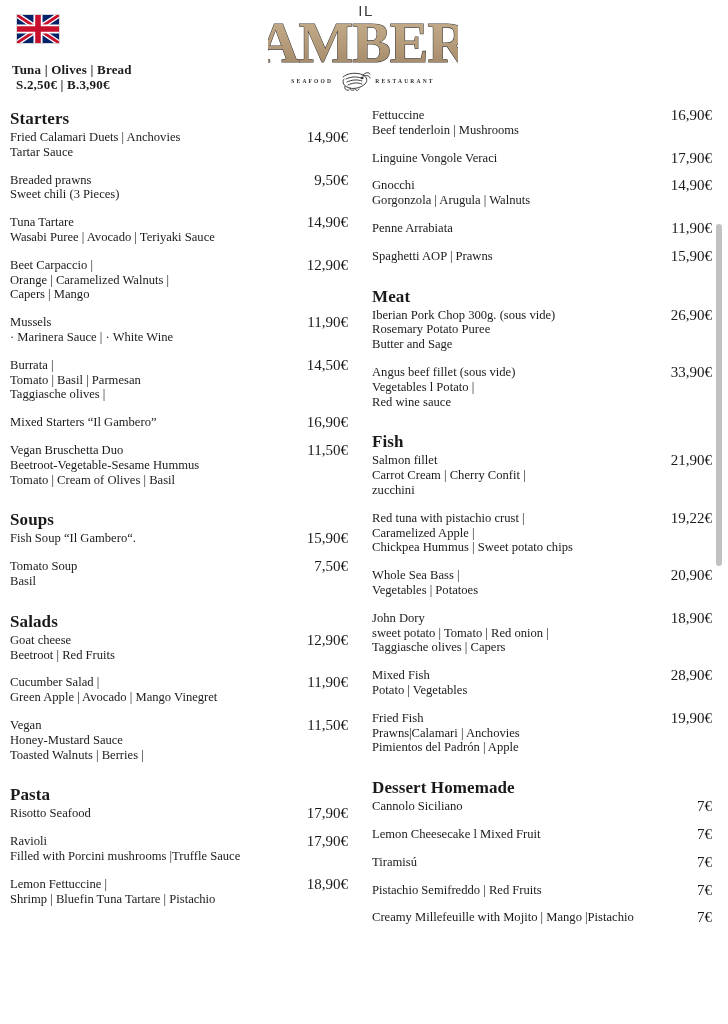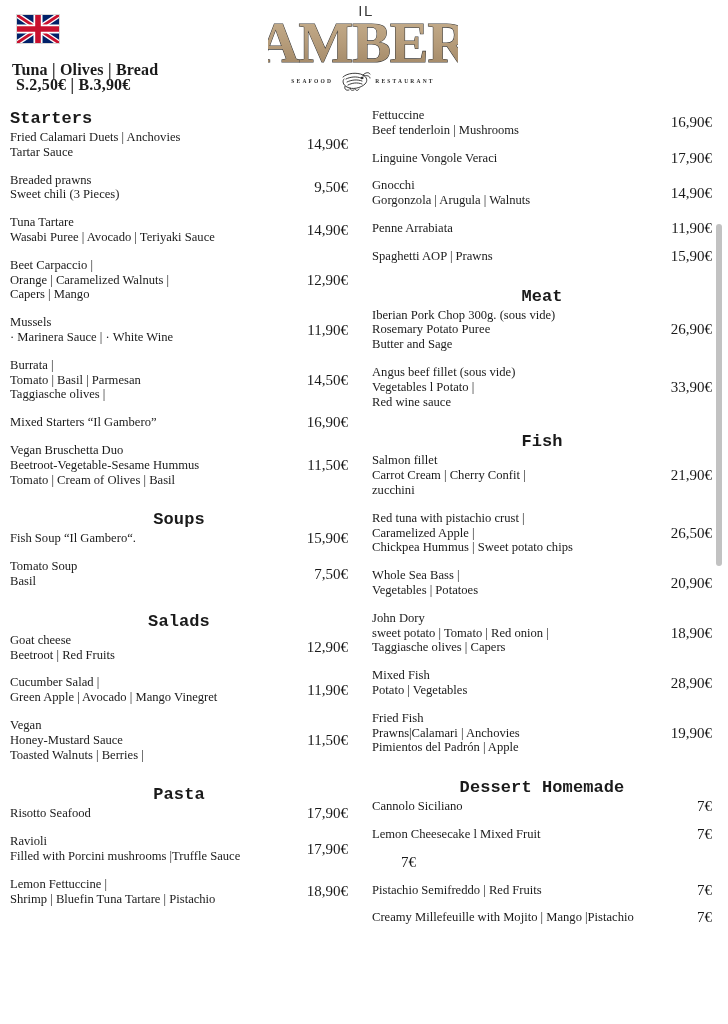--- a/index.html
+++ b/index.html
@@ -30,21 +30,21 @@
     display: block;
     border: 1px solid #d8d8d8;
     box-sizing: border-box;
   }
   .lang-line {
     position: absolute;
     left: 12px;
     top: 62px;
     font-family: "Liberation Serif", "DejaVu Serif", serif;
     font-weight: bold;
-    font-size: 16px;
+    font-size: 13px;
     line-height: 15px;
     letter-spacing: 0.2px;
     white-space: nowrap;
   }
   .lang-line .l2 { padding-left: 4px; display: block; }
 
   .logo {
     position: absolute;
     left: 268px;
     top: 2px;
@@ -88,32 +88,32 @@
     width: 728px;
   }
   .col {
     position: absolute;
     top: 0;
   }
   .col-left  { left: 10px;  width: 338px; }
   .col-right { left: 372px; width: 340px; }
 
   .section-title {
-    font-family: Liberation Mono, monospace;
+    font-family: Liberation Serif, serif;
     font-weight: bold;
     font-size: 17px;
     line-height: 21px;
     margin: 0 0 1px 0;
     letter-spacing: 0.1px;
   }
-  .section-title.tight { margin-top: 22px; text-align: center; }
+  .section-title.tight { margin-top: 22px; }
 
   .item {
     display: flex;
-    align-items: center;
+    align-items: flex-start;
     justify-content: space-between;
     margin-bottom: 13px;
     gap: 6px;
   }
   .item-lines {
     flex: 1 1 auto;
     min-width: 0;
   }
   .item-line {
     font-size: 12.6px;
@@ -381,21 +381,21 @@
           <div class="item-line">zucchini</div>
         </div>
         <div class="item-price">21,90€</div>
       </div>
       <div class="item">
         <div class="item-lines">
           <div class="item-line">Red tuna with pistachio crust  |</div>
           <div class="item-line">Caramelized Apple  |</div>
           <div class="item-line">Chickpea Hummus  |  Sweet potato chips</div>
         </div>
-        <div class="item-price">26,50€</div>
+        <div class="item-price">19,22€</div>
       </div>
       <div class="item">
         <div class="item-lines">
           <div class="item-line">Whole Sea Bass  |</div>
           <div class="item-line"> Vegetables  |  Potatoes</div>
         </div>
         <div class="item-price">20,90€</div>
       </div>
       <div class="item">
         <div class="item-lines">
@@ -427,20 +427,23 @@
         </div>
         <div class="item-price">7€</div>
       </div>
       <div class="item">
         <div class="item-lines">
           <div class="item-line">Lemon Cheesecake l Mixed Fruit</div>
         </div>
         <div class="item-price">7€</div>
       </div>
       <div class="item">
+        <div class="item-lines">
+          <div class="item-line">Tiramisú</div>
+        </div>
         <div class="item-price">7€</div>
       </div>
       <div class="item">
         <div class="item-lines">
           <div class="item-line">Pistachio Semifreddo  |  Red Fruits</div>
         </div>
         <div class="item-price">7€</div>
       </div>
       <div class="item">
         <div class="item-lines">

